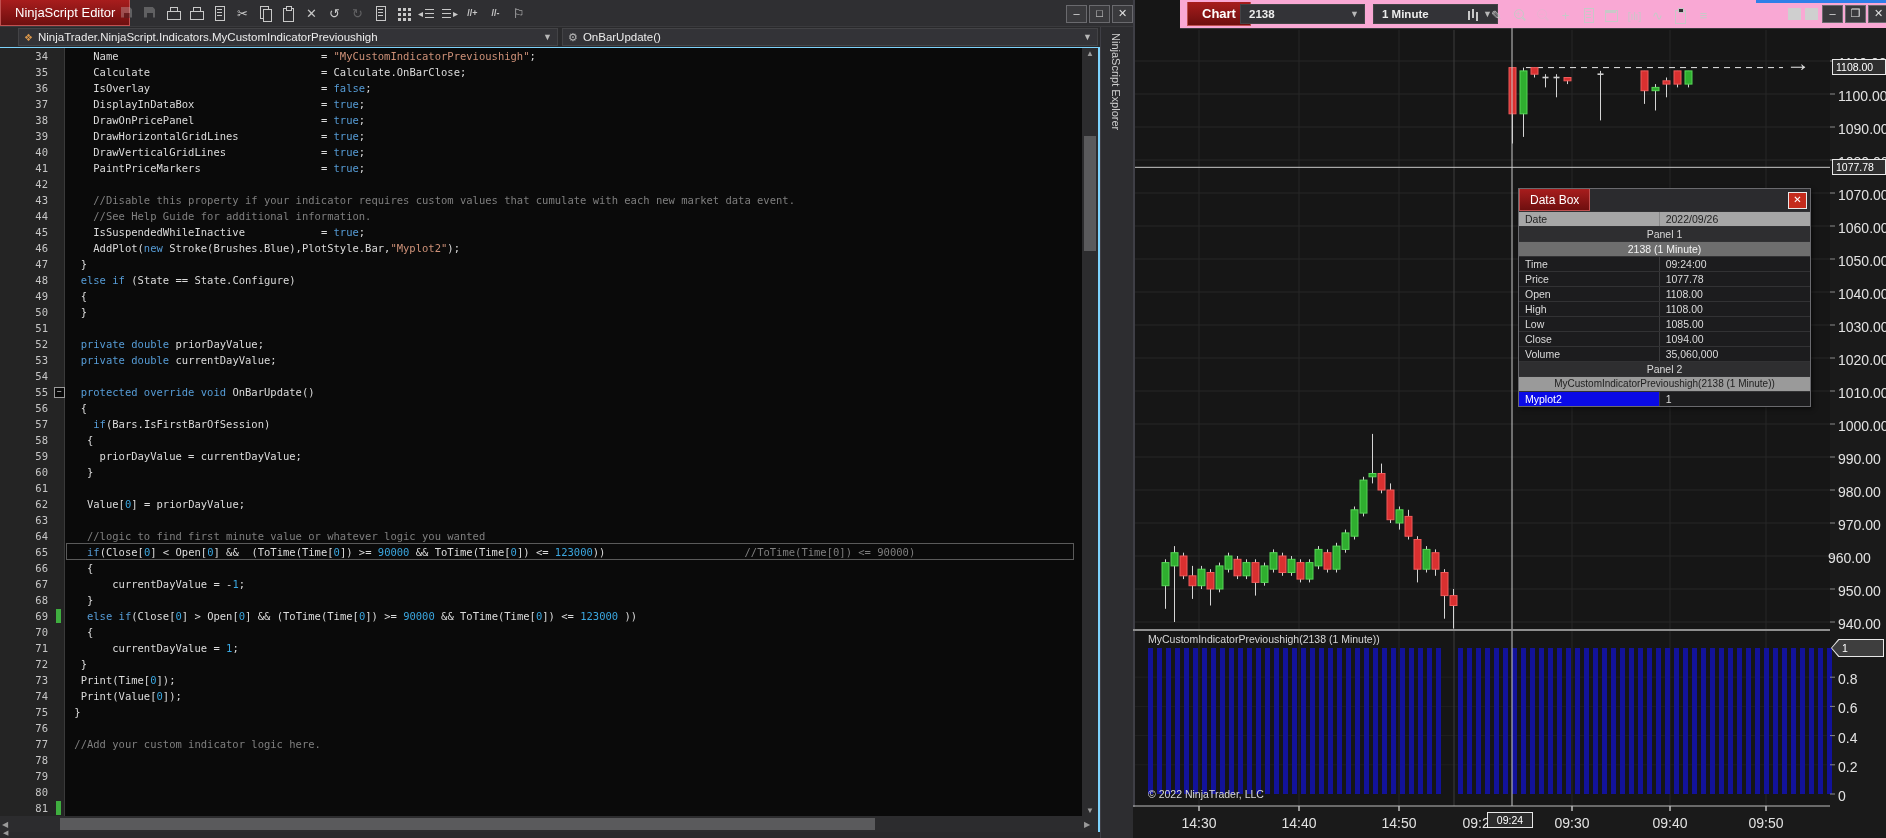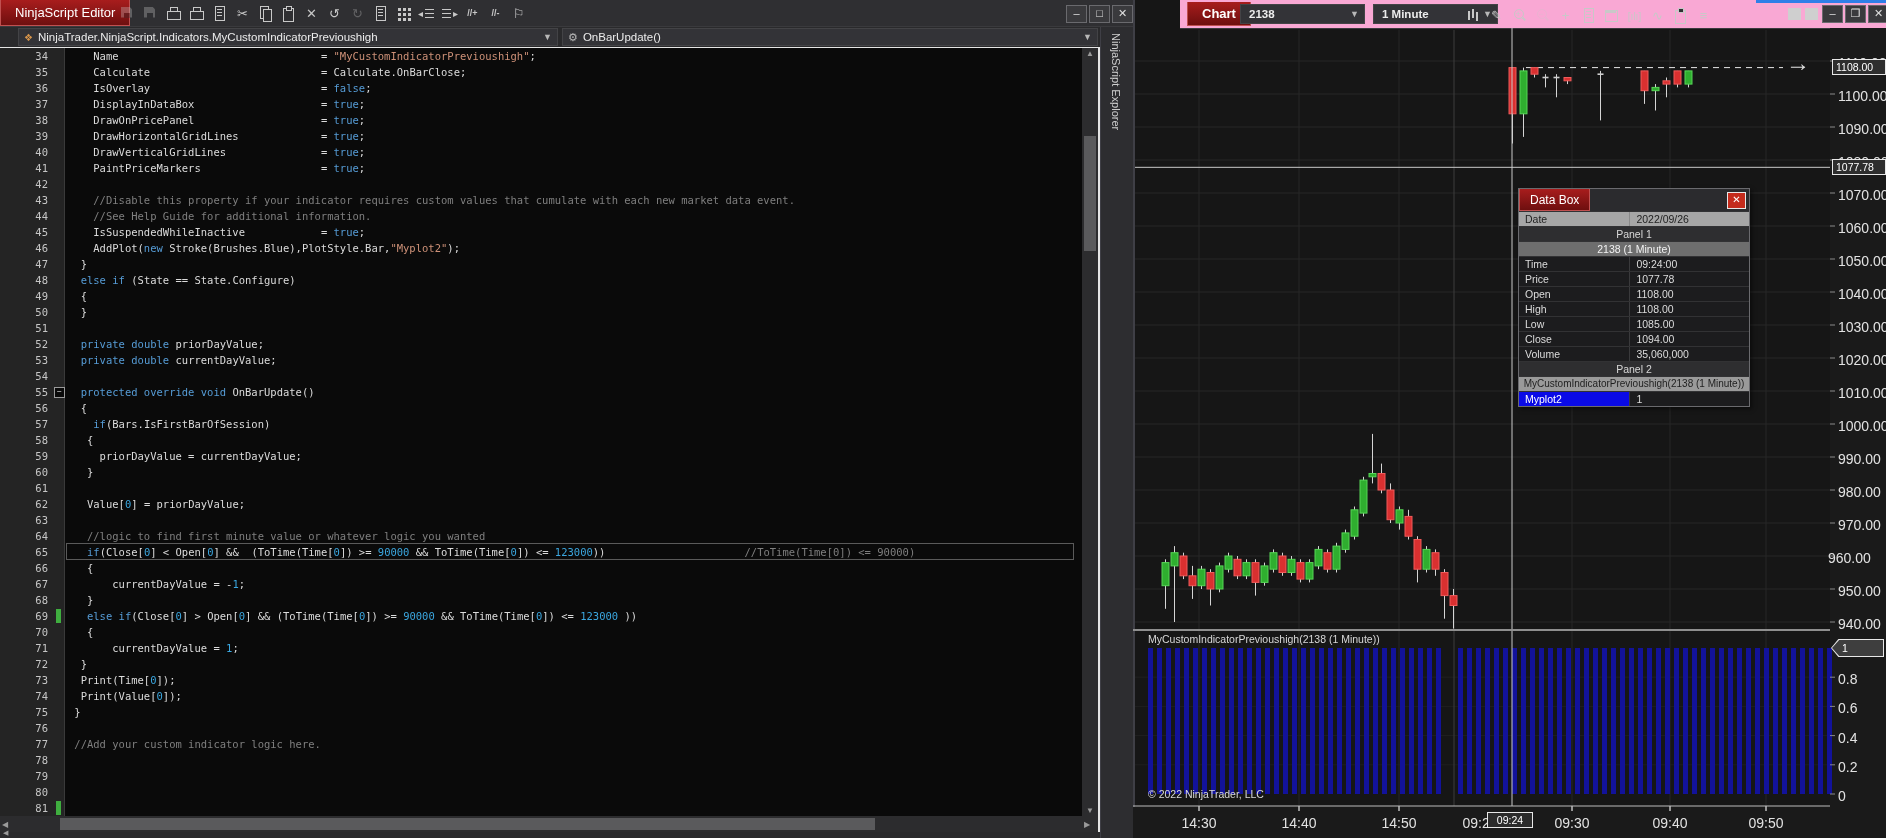--- a/index.html
+++ b/index.html
@@ -1,21 +1,21 @@
 <!DOCTYPE html>
 <html><head>
 <meta charset="utf-8">
 <style>
   html,body{margin:0;padding:0;background:#101010;}
   #root{position:relative;width:1886px;height:838px;background:#1e1e1e;overflow:hidden;
         font-family:"Liberation Sans",sans-serif;color:#e6e6e6;}
   .abs{position:absolute;}
 
   
-  #editor{position:absolute;left:0;top:0;width:1133px;height:838px;background:#e5e5e5;}
+  #editor{position:absolute;left:0;top:0;width:1133px;height:838px;background:#7dd3fc;}
   #ed-title{position:absolute;left:0;top:0;width:1133px;height:26px;background:#2f2f32;border-bottom:1px solid #3a3a3d;}
   .redtab{position:absolute;left:0;top:0;height:26px;padding:0 14px;display:flex;align-items:center;
           background:linear-gradient(#a81d1d,#6e0f0f);color:#fff;font-size:13px;border:1px solid #c05050;border-top:none;box-sizing:border-box;}
   #ed-toolbar{position:absolute;left:116px;top:1px;height:24px;display:flex;align-items:center;}
   .i{width:17px;height:17px;margin:0 3px;position:relative;display:inline-block;color:#c8c8c8;font-size:13px;line-height:17px;text-align:center;}
   .i.dis{opacity:.32;}
   .i-doc::before{content:"";position:absolute;left:4px;top:1px;width:8px;height:13px;border:1px solid #c8c8c8;}
   .i-doc::after{content:"";position:absolute;left:6px;top:4px;width:5px;height:1px;background:#c8c8c8;box-shadow:0 3px 0 #c8c8c8,0 6px 0 #c8c8c8;}
   .i-disk::before{content:"";position:absolute;left:2px;top:2px;width:11px;height:11px;background:#c8c8c8;clip-path:polygon(0 0,75% 0,100% 25%,100% 100%,0 100%);}
   .i-disk::after{content:"";position:absolute;left:5px;top:8px;width:6px;height:5px;background:#2f2f32;}
@@ -76,21 +76,21 @@
   #taxis-bg{position:absolute;left:1133px;top:807px;width:697px;height:31px;background:#1a1a1a;}
   .axlab{position:absolute;font-size:14px;color:#e2e2e2;}
   .marker{position:absolute;background:#2e2e2e;border:1px solid #e8e8e8;color:#fff;font-size:10.5px;
           padding:1px 3px;white-space:nowrap;}
   .pent-out{position:absolute;background:#e8e8e8;clip-path:polygon(0 50%,14% 0,100% 0,100% 100%,14% 100%);}
   .pent-in{position:absolute;left:1px;top:1px;right:1px;bottom:1px;background:#3e3e3e;color:#fff;font-size:10.5px;
            clip-path:polygon(0 50%,14% 0,100% 0,100% 100%,14% 100%);display:flex;align-items:center;padding-left:10px;box-sizing:border-box;}
   #arrow-right{position:absolute;font-size:24px;color:#dedede;line-height:22px;}
   #ind-label,#copyright{position:absolute;font-size:10.5px;color:#d8d8d8;}
   
-  #databox{position:absolute;left:1518px;top:188px;width:232px;background:#1c1c1e;border:1px solid #6a6a6e;
+  #databox{position:absolute;left:1518px;top:188px;width:293px;background:#1c1c1e;border:1px solid #6a6a6e;
            box-shadow:2px 2px 4px rgba(0,0,0,.5);box-sizing:border-box;}
   #db-title{position:relative;height:22px;background:#2b2b2e;}
   #db-close{position:absolute;right:3px;top:3px;width:17px;height:15px;background:#c42b1c;border:1px solid #e8e8e8;
             color:#fff;font-size:10px;line-height:14px;text-align:center;}
   .dbrow{position:relative;height:14px;font-size:10.5px;line-height:14px;color:#dcdcdc;border-top:1px solid #323234;}
   .dbrow .k{position:absolute;left:6px;}
   .dbrow .v{position:absolute;left:48%;right:0;border-left:1px solid #3a3a3c;padding-left:6px;box-sizing:border-box;}
   .db-kvl{background:#a6a6a6;color:#1e1e1e;}
   .db-kvl .v{border-left-color:#8a8a8a;}
   .db-cd{background:#2e2e30;text-align:center;color:#d8d8d8;}

